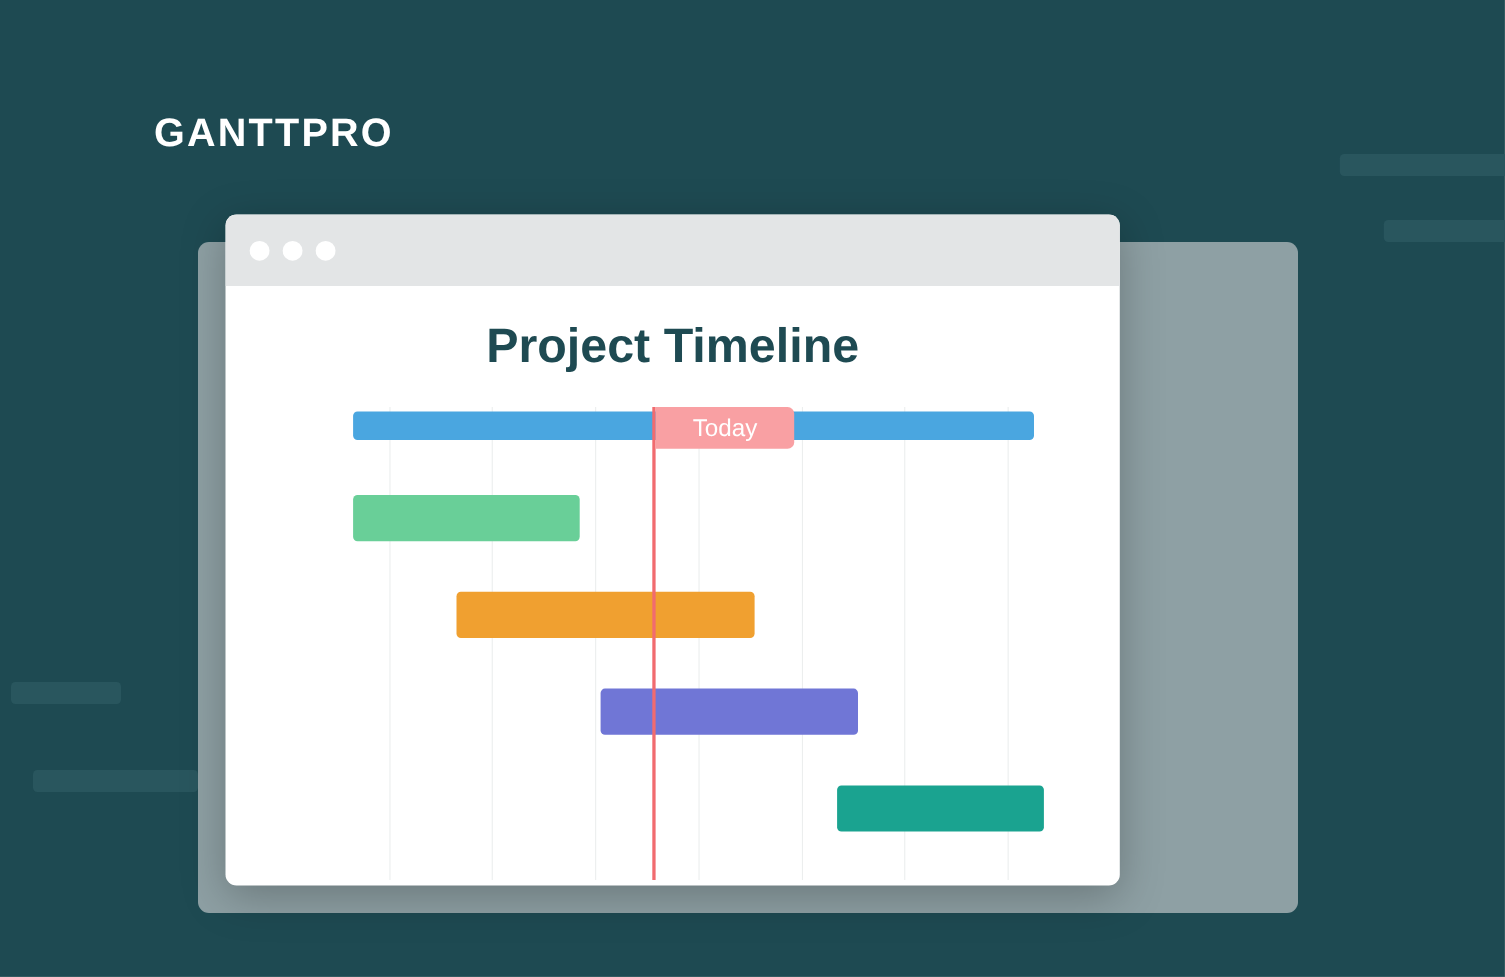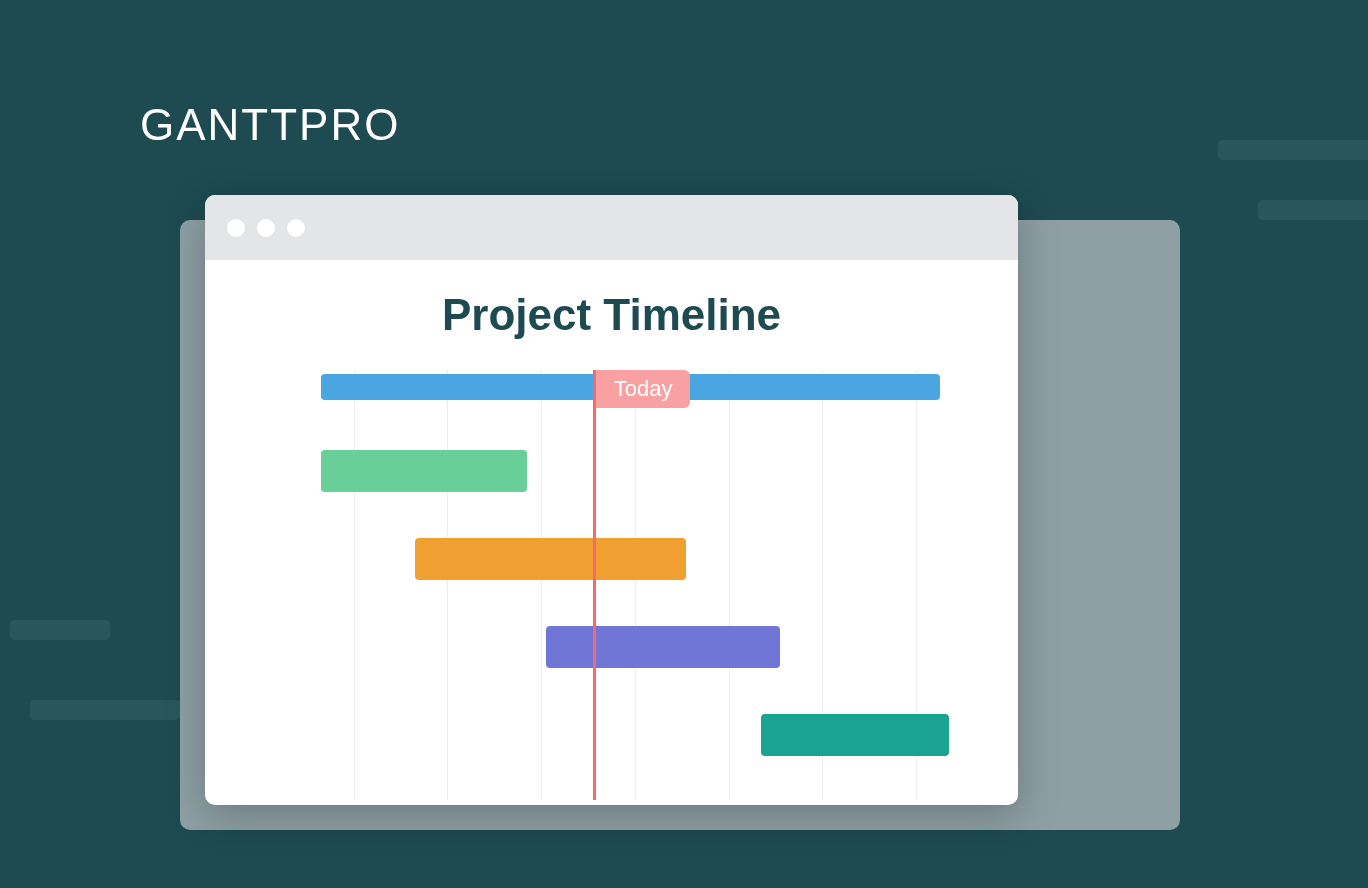--- a/index.html
+++ b/index.html
@@ -20,22 +20,22 @@
     .bg-right-1 { top: 140px; right: -30px; width: 180px; height: 20px; }
     .bg-right-2 { top: 200px; right: -30px; width: 140px; height: 20px; }
     .bg-left-1 { top: 620px; left: 10px; width: 100px; height: 20px; }
     .bg-left-2 { top: 700px; left: 30px; width: 150px; height: 20px; }
 
     .logo {
       position: absolute;
       top: 100px;
       left: 140px;
       color: #ffffff;
-      font-size: 44px;
-      font-weight: 400;
+      font-size: 36px;
+      font-weight: 700;
       letter-spacing: 2px;
       font-family: 'Arial Black', Arial, sans-serif;
     }
 
     .window-back {
       position: absolute;
       top: 220px;
       left: 180px;
       width: 1000px;
       height: 610px;
@@ -107,21 +107,21 @@
       background: #f16b6f;
       z-index: 5;
     }
     .today-flag {
       position: absolute;
       top: 0;
       left: 0;
       background: #f9a0a3;
       color: #ffffff;
       font-size: 22px;
-      padding: 6px 18px;
+      padding: 6px 34px;
       border-radius: 0 6px 6px 0;
       z-index: 6;
     }
 
     .bar {
       position: absolute;
       height: 36px;
       border-radius: 4px;
     }
     .bar-blue   { background: #4aa6e0; }

